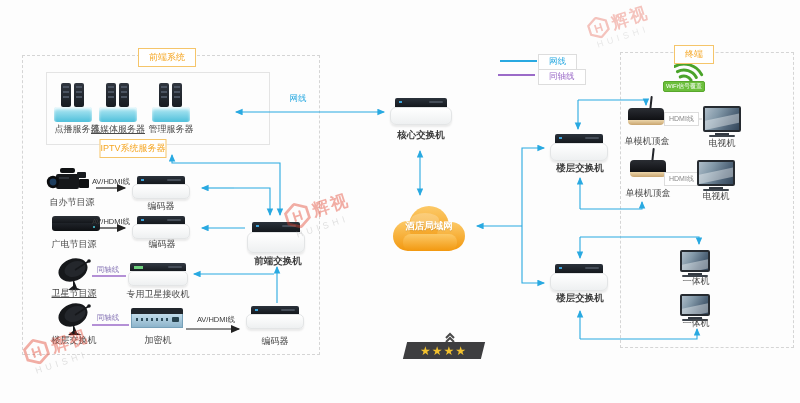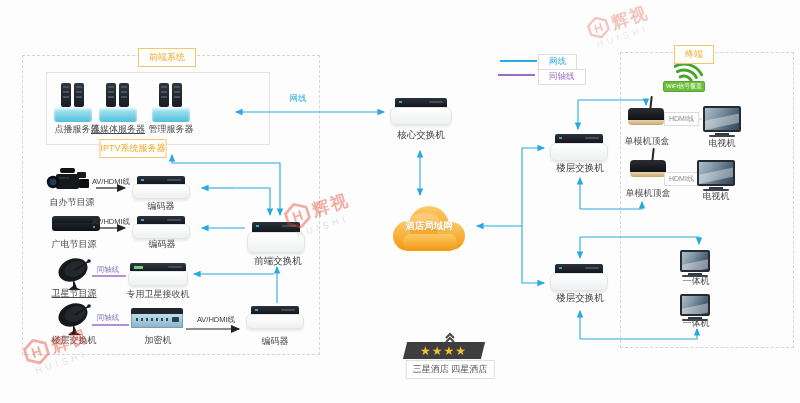--- a/index.html
+++ b/index.html
@@ -4,21 +4,21 @@
 <style>
   html,body{margin:0;padding:0;background:#fff;}
   #canvas{position:relative;width:800px;height:403px;background:#fdfdfd;overflow:hidden;
           font-family:"Liberation Sans","DejaVu Sans",sans-serif;}
   svg.wires{position:absolute;left:0;top:0;z-index:1;}
   .abs{position:absolute;z-index:2;}
   .dashbox{position:absolute;border:1px dashed #d5d5d5;z-index:0;}
   .solidbox{position:absolute;border:1px solid #e4e4e4;z-index:0;background:transparent;}
   .lbl{position:absolute;transform:translateX(-50%);font-size:9px;color:#4a4a4a;
        white-space:nowrap;line-height:1.1;z-index:3;}
-  .lbl.bold{font-weight:normal;color:#3c3c3c;font-size:9.5px;}
+  .lbl.bold{font-weight:bold;color:#3c3c3c;font-size:9.5px;}
   .cable{position:absolute;transform:translateX(-50%);font-size:7.5px;color:#3a3a3a;
          white-space:nowrap;z-index:3;}
   .coaxl{color:#8b7ab8;}
   .netl{color:#29a9e1;font-size:8.5px;}
   .obox{position:absolute;transform:translateX(-50%);font-size:9px;color:#f5a623;background:#fff;
         border:1px solid #f5c56a;padding:2px 10px;white-space:nowrap;z-index:4;}
   
   .dev{position:absolute;z-index:2;}
   .dev .dtop{height:8px;margin:0 5px;background:linear-gradient(#2b323b,#14181d);
              border-radius:2px 2px 0 0;position:relative;}
@@ -338,21 +338,20 @@
     </div>
   <div class="lbl" style="left:696px;top:319px;">一体机</div>
 
   <svg class="abs" style="left:443px;top:330px;" width="14" height="14" viewBox="0 0 14 14">
     <path d="M3,8 L7,4 L11,8" stroke="#4a4a4a" fill="none" stroke-width="2"></path>
     <path d="M3,12 L7,8 L11,12" stroke="#4a4a4a" fill="none" stroke-width="2"></path>
   </svg>
   <div class="banner">
     <span>★★★★</span>
   </div>
-  <div class="caption" style="left:450px;top:360px;">三星酒店 四星酒店</div>
 
   <div class="wm" style="left:588px;top:10px;opacity:.3;">
     <div class="wm-row">
       <svg width="22" height="22" viewBox="0 0 24 24">
         <polygon points="12,1 22,7 22,17 12,23 2,17 2,7" fill="none" stroke="#e2402c" stroke-width="2.5"></polygon>
         <text x="12" y="17" font-size="13" font-weight="bold" fill="#e2402c" text-anchor="middle">H</text>
       </svg>
       <span class="wm-cn">辉视</span>
     </div>
     <span class="wm-en">HUISHI</span>

